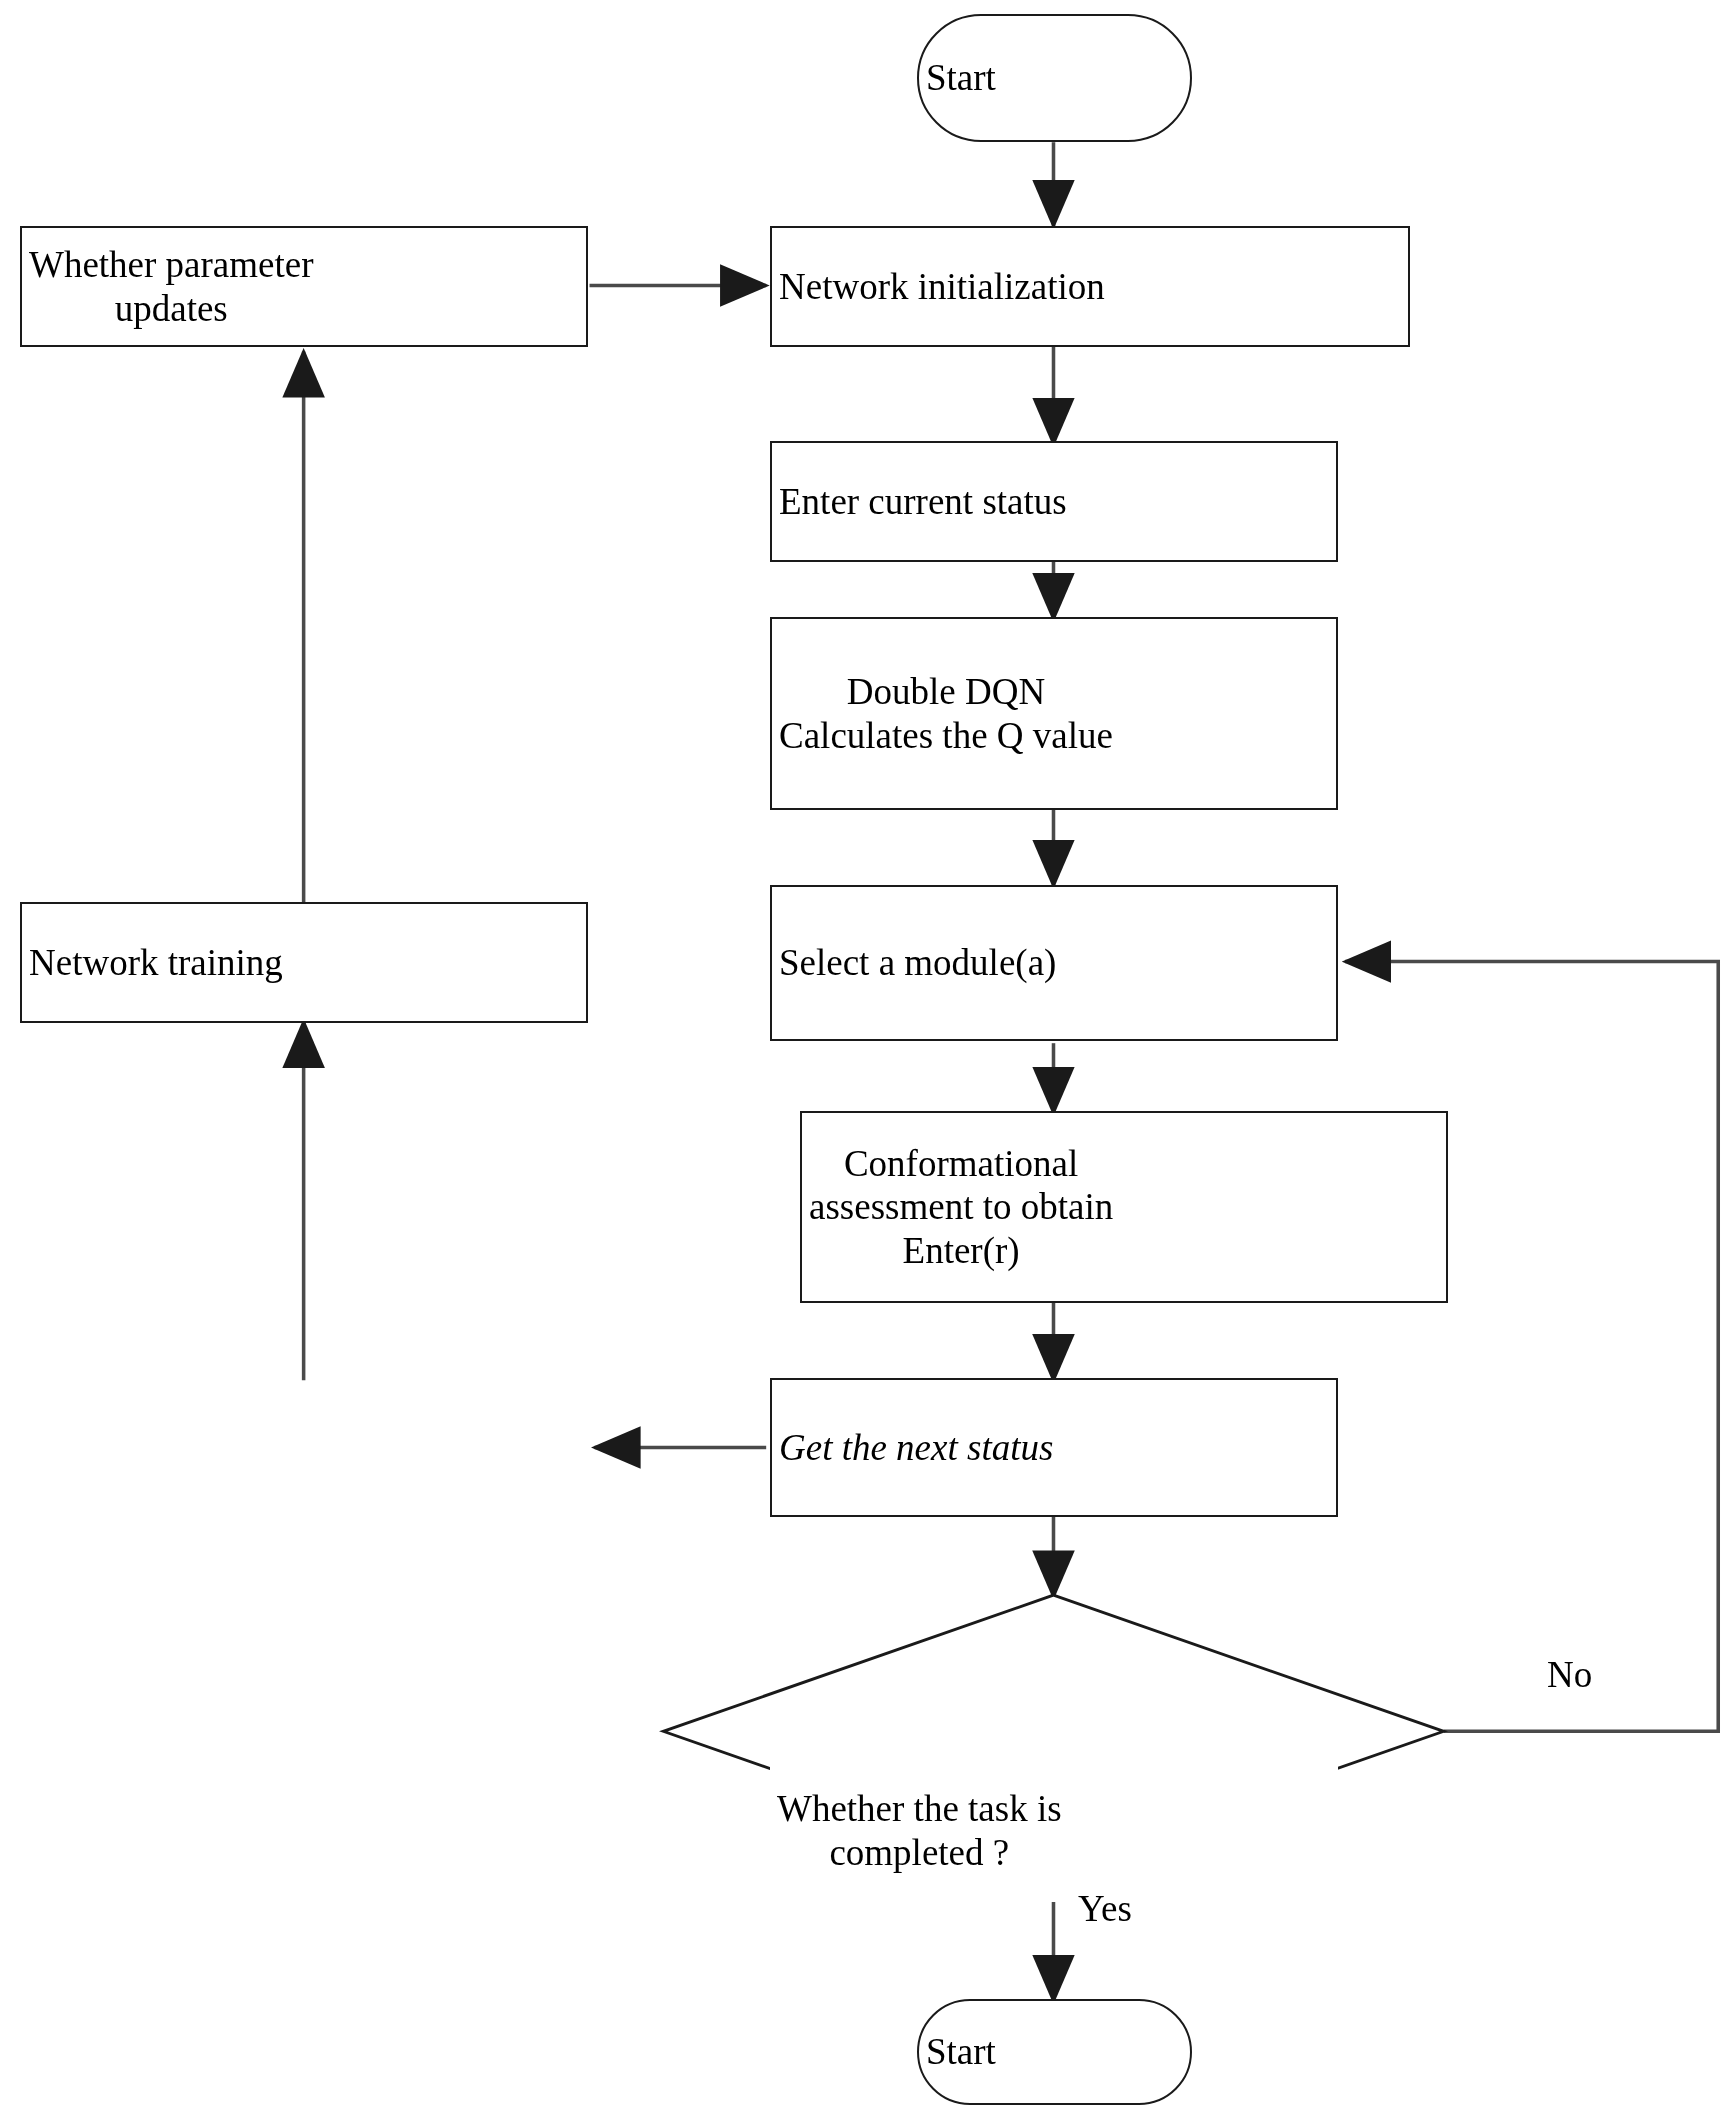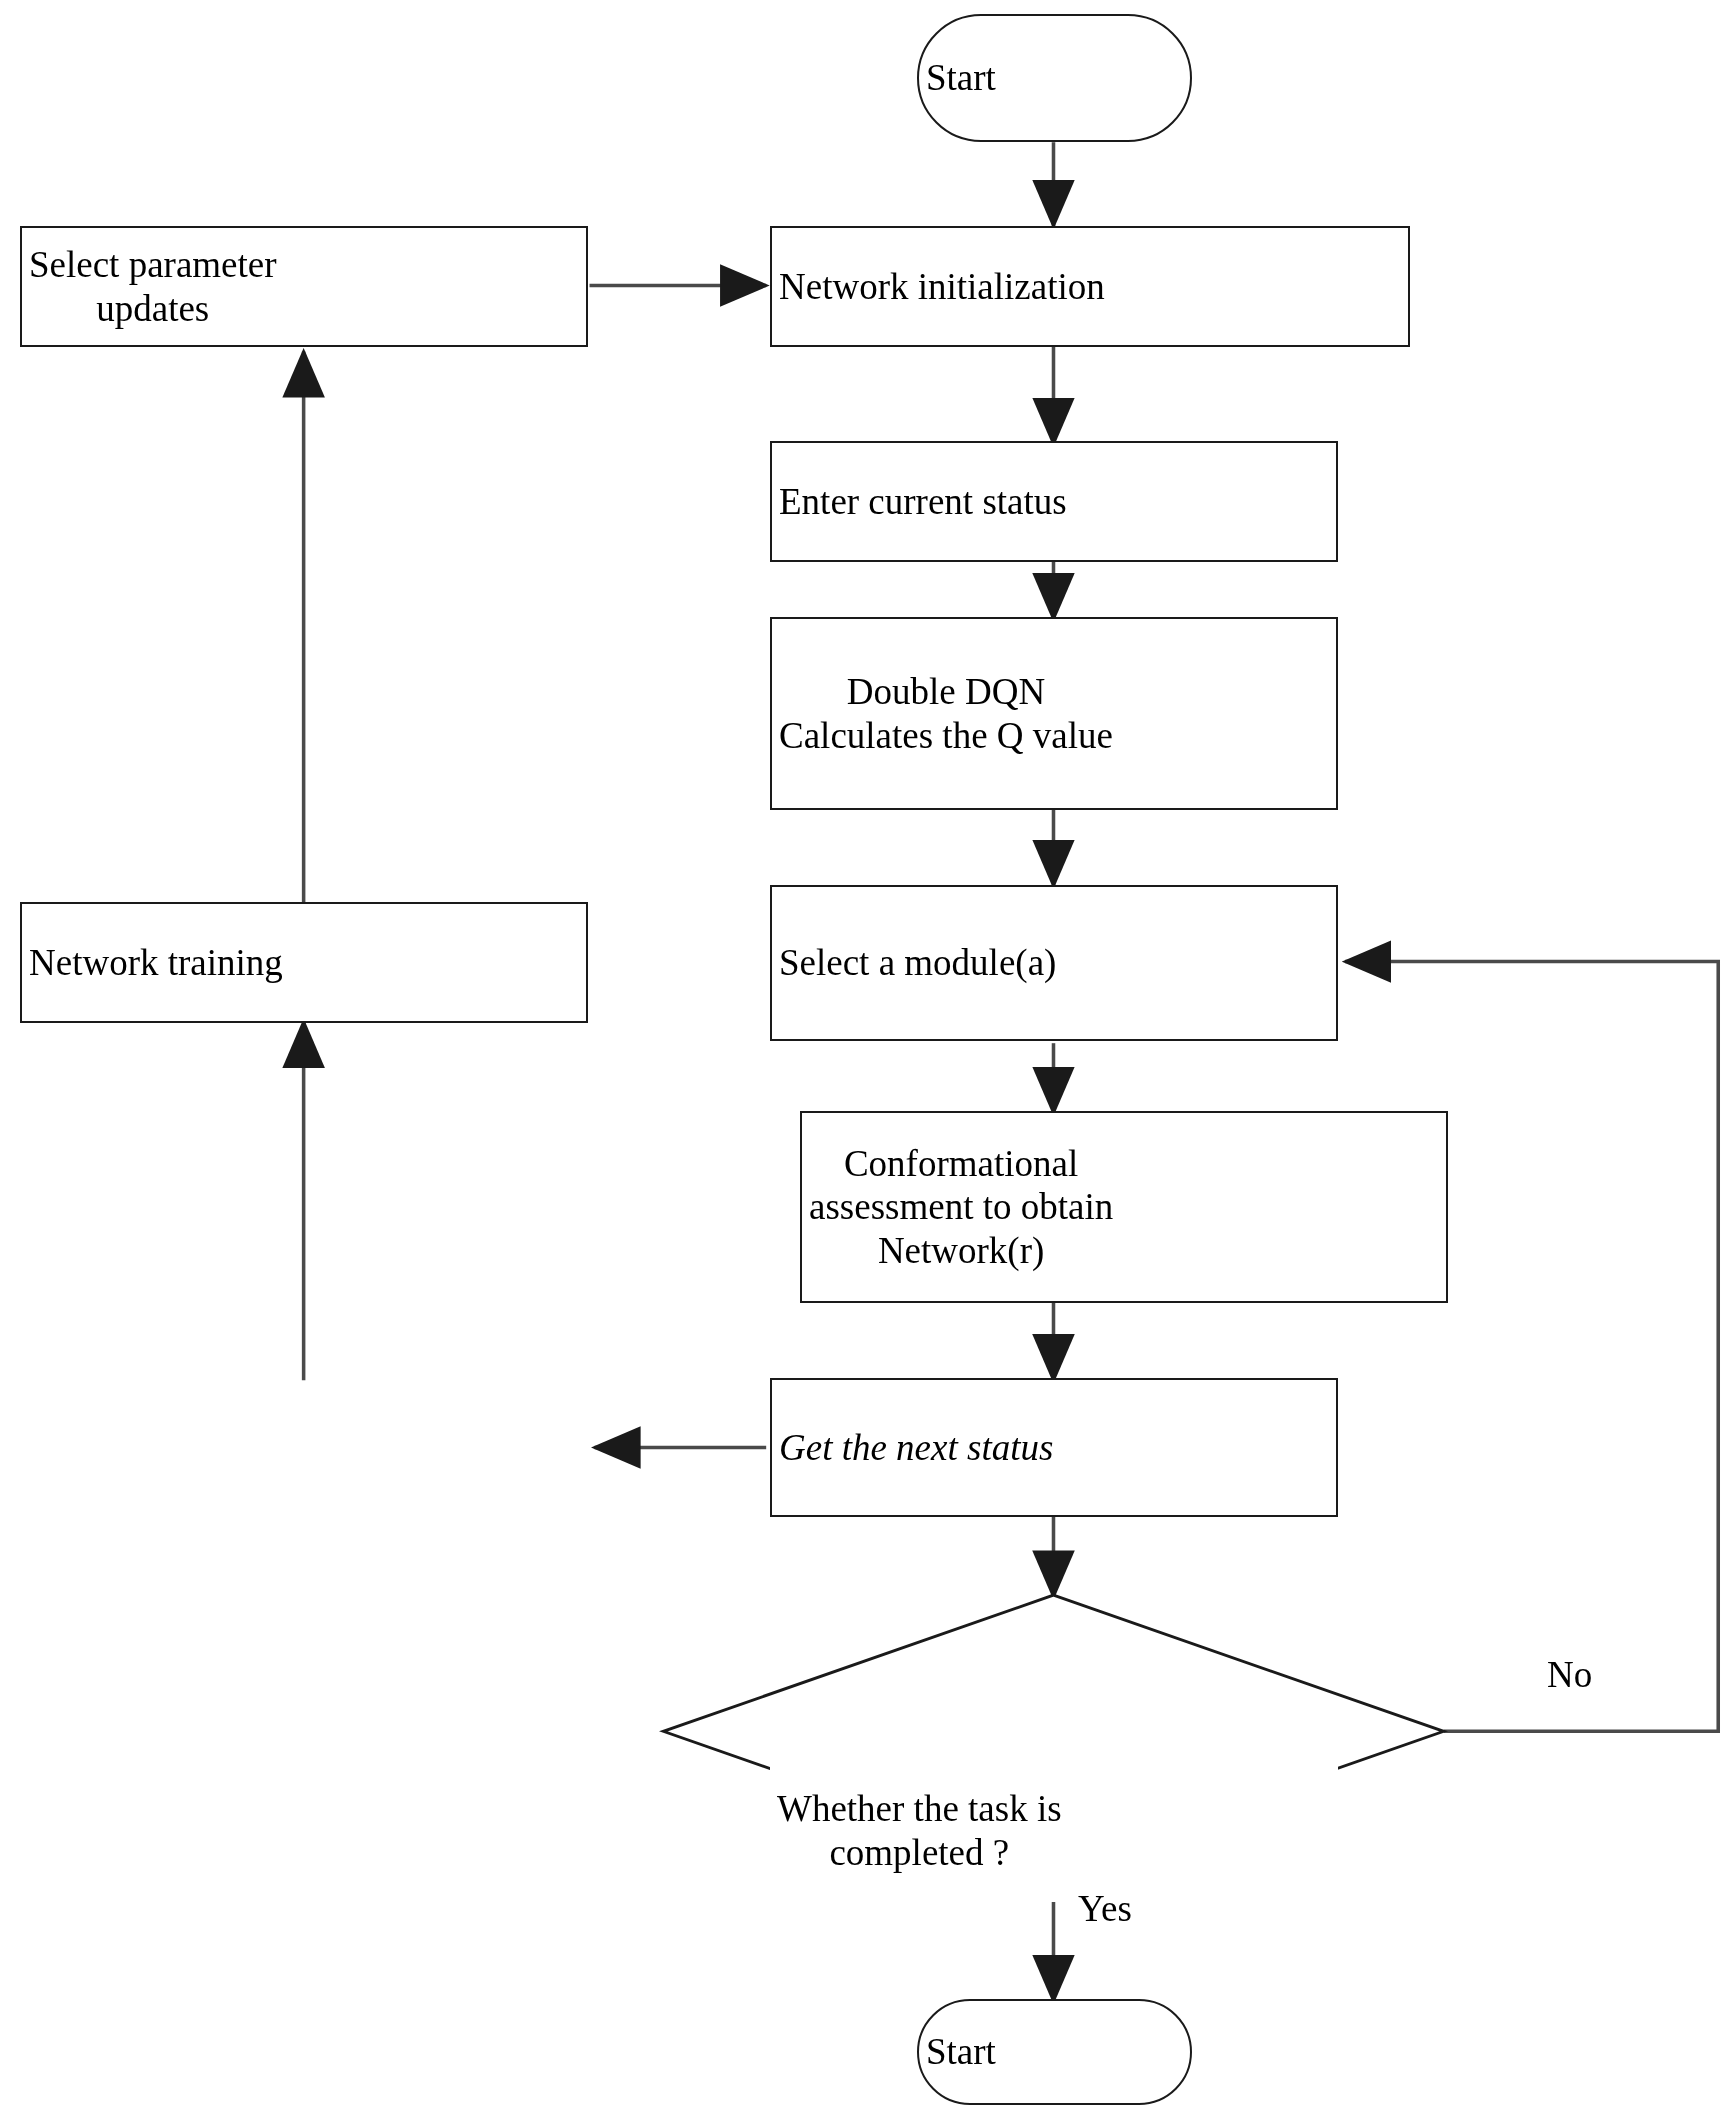--- a/index.html
+++ b/index.html
@@ -99,21 +99,21 @@
   <svg class="layer" viewBox="0 0 2440 2986" xmlns="http://www.w3.org/2000/svg">
     <polygon points="1485,2248 2035,2440 1485,2632 935,2440" fill="#ffffff" stroke="#1a1a1a" stroke-width="4"></polygon>
   </svg>
 
   <div class="node term" style="left:917px; top:14px; width:275px; height:128px;">
     <span>Start</span>
   </div>
 
   <div class="node proc" style="left:20px; top:226px; width:568px; height:121px;">
     <div>
-      <span>Select parameter</span>
+      <span>Whether parameter</span>
       <span>updates</span>
     </div>
   </div>
 
   <div class="node proc" style="left:770px; top:226px; width:640px; height:121px;">
     <span>Network initialization</span>
   </div>
 
   <div class="node proc" style="left:770px; top:441px; width:568px; height:121px;">
     <span>Enter  current status</span>
@@ -131,21 +131,21 @@
   </div>
 
   <div class="node proc" style="left:20px; top:902px; width:568px; height:121px;">
     <span>Network training</span>
   </div>
 
   <div class="node proc" style="left:800px; top:1111px; width:648px; height:192px;">
     <div>
       <span>Conformational</span>
       <span>assessment to obtain</span>
-      <span>Network(r)</span>
+      <span>Enter(r)</span>
     </div>
   </div>
 
 
   <div class="node proc" style="left:770px; top:1378px; width:568px; height:139px;font-style:italic;">
     <span>Get the next status</span>
   </div>
 
   <div class="node" style="left:770px; top:1760px; width:568px; height:142px; font-size:37px; border:none;">
     <div>

